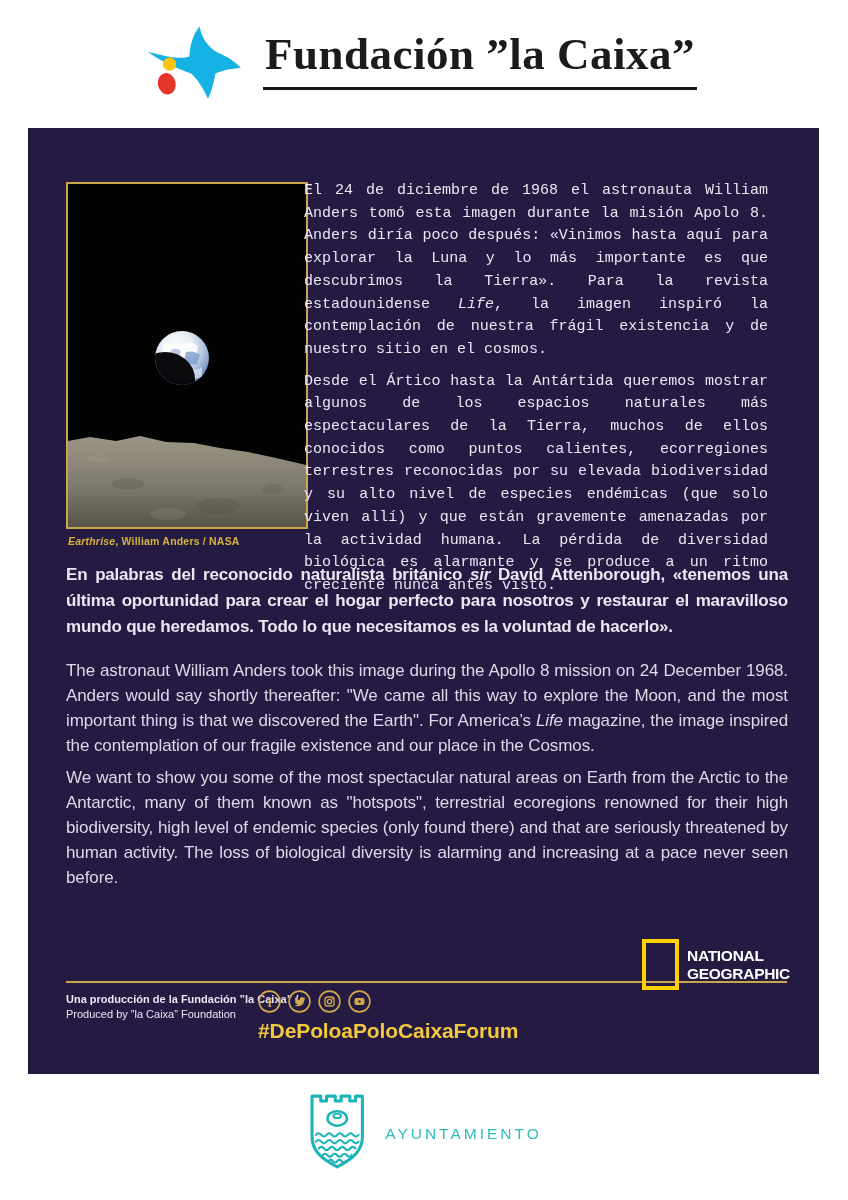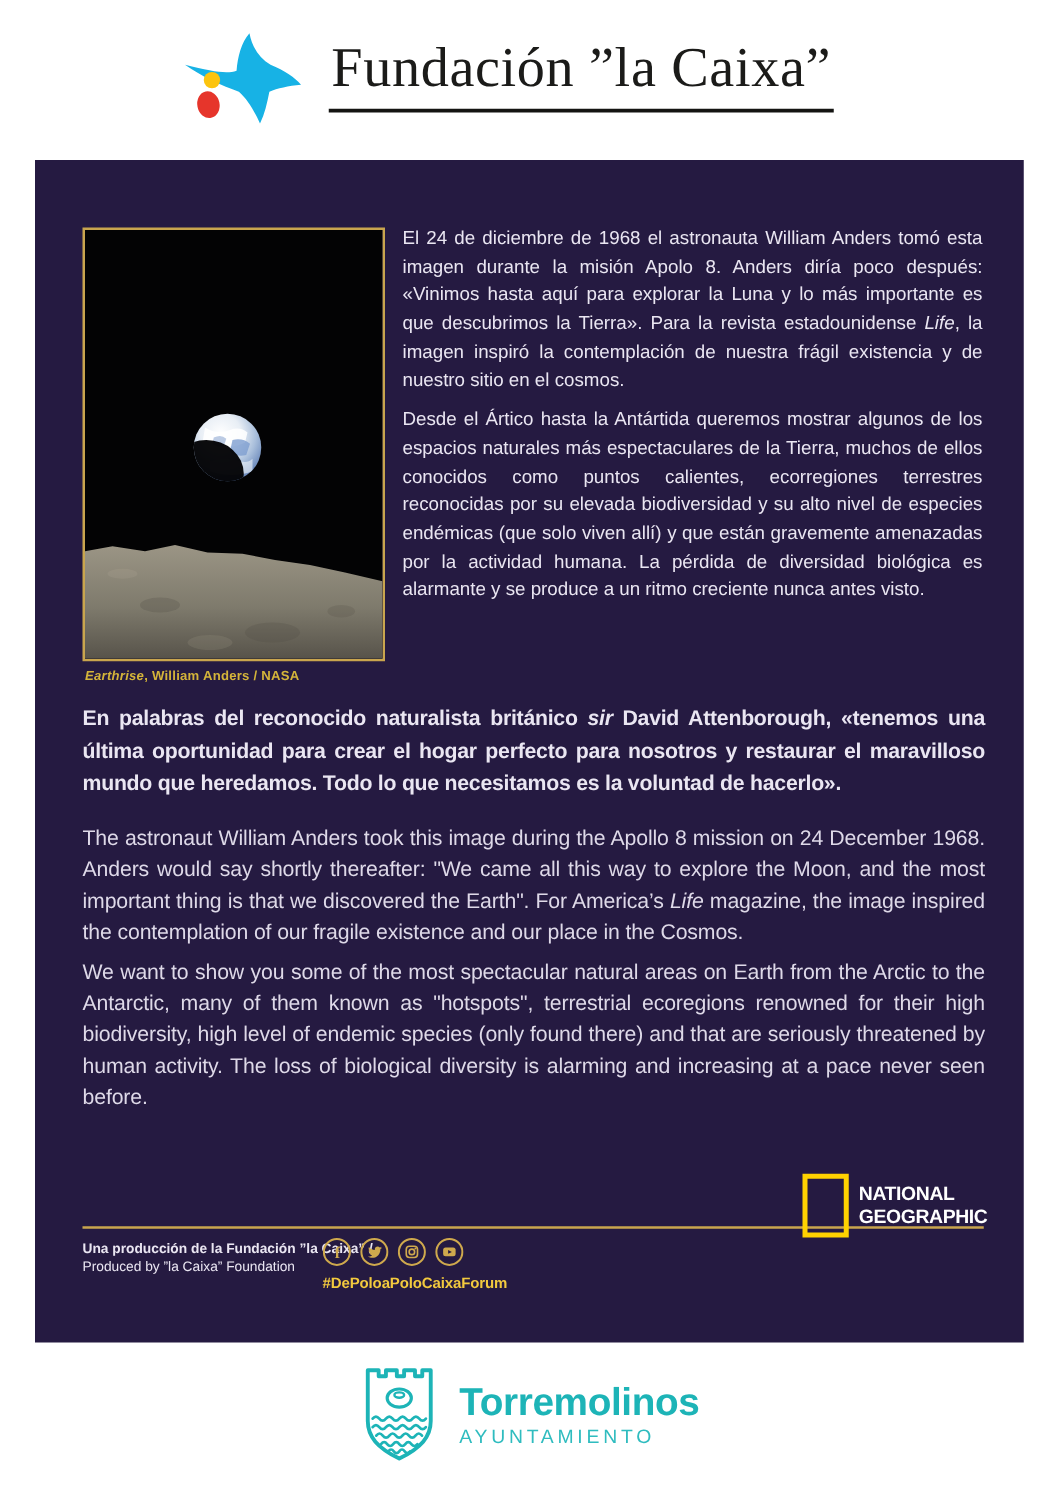--- a/index.html
+++ b/index.html
@@ -1,51 +1,51 @@
 <!DOCTYPE html>
 <html><head>
 <meta charset="utf-8">
 <style>
   html,body{margin:0;padding:0;background:#ffffff;}
   .page{position:relative;width:848px;height:1200px;background:#ffffff;overflow:hidden;
         font-family:"Liberation Sans",sans-serif;}
 
   
-  .header{position:absolute;left:0;top:0;width:848px;height:128px;background:#ffffff;}
+  .header{position:absolute;left:0;top:0;width:848px;height:128px;background:#ffffff;font-weight:bold;}
   .star-logo{position:absolute;left:142px;top:20px;}
   .brand{position:absolute;left:263px;top:28px;display:inline-block;
          font-family:"Liberation Serif",serif;font-size:45px;line-height:52px;color:#1b1b19;
          letter-spacing:.5px;padding:0 2px 7px 2px;border-bottom:3px solid #141412;white-space:nowrap;}
 
   
   .panel{position:absolute;left:28px;top:128px;width:791px;height:946px;background:#251a41;}
 
   .figure{position:absolute;left:38px;top:54px;width:238px;height:343px;border:2px solid #c9a54e;}
   .figure svg{display:block;}
   .caption{position:absolute;left:40px;top:407px;font-size:10.5px;font-weight:bold;
            color:#d4b43a;letter-spacing:.2px;text-align:right;}
 
-  .es-col{position:absolute;left:294px;top:52px;width:464px;color:#eae6f2;
-          font-family:Liberation Sans, sans-serif;font-size:15px;line-height:22.7px;text-align:justify;}
+  .es-col{position:absolute;left:276px;top:52px;width:464px;color:#eae6f2;
+          font-family:Liberation Mono, monospace;font-size:15px;line-height:22.7px;text-align:justify;}
   .es-col p{margin:0 0 9px 0;}
   .es-wide{position:absolute;left:38px;top:434px;width:722px;color:#eae6f2;
            font-weight:bold;font-size:17px;line-height:26px;text-align:justify;letter-spacing:-0.2px;}
   .en-col{position:absolute;left:38px;top:530px;width:722px;color:#ded9e8;
           font-size:17px;line-height:25px;text-align:justify;letter-spacing:-0.1px;}
   .en-col p{margin:0 0 7px 0;}
   i{font-style:italic;}
 
   
   .f-line{position:absolute;left:38px;top:853px;width:721px;height:2px;background:#c9a54e;}
   .f-prod{position:absolute;left:38px;top:864px;color:#eae6f2;font-size:11px;line-height:14.5px;}
   .f-prod .b{font-weight:bold;}
   .f-web{position:absolute;left:38px;top:945px;color:#ffffff;font-weight:bold;font-size:17px;letter-spacing:.3px;}
   .f-social{position:absolute;left:230px;top:862px;display:flex;gap:7px;}
   .f-social svg{display:block;cursor:pointer;}
-  .f-hash{position:absolute;left:230px;top:891px;color:#f2c93e;font-weight:bold;font-size:12px;letter-spacing:-0.1px;}
+  .f-hash{position:absolute;left:230px;top:891px;color:#f2c93e;font-weight:bold;font-size:21px;letter-spacing:-0.1px;}
   .f-ng{position:absolute;right:29px;top:811px;display:flex;align-items:center;gap:8px;}
   .ng-frame{width:29px;height:43px;border:4px solid #ffd200;}
   .ng-text{color:#ffffff;font-weight:bold;font-size:15.5px;line-height:18px;letter-spacing:-0.3px;}
 
   
   .torre{position:absolute;left:50%;top:1090px;transform:translateX(-50%);
          display:flex;align-items:center;gap:17px;}
   .t-name{color:#1db4b7;font-weight:bold;font-size:31px;line-height:33px;letter-spacing:-0.3px;}
   .t-sub{color:#2fbcbf;font-size:15.5px;letter-spacing:3px;margin-top:3px;}
 </style>
@@ -162,18 +162,17 @@
       <path d="M6,48 V6 H15 V11 H21 V6 H30 V11 H36 V6 H45 V11 H51 V6 H58 V48 C58,61 50,70 32,79 C14,70 6,61 6,48 Z" fill="none" stroke="#1db4b7" stroke-width="3.2" stroke-linejoin="round"></path>
       <ellipse cx="32" cy="29" rx="10" ry="7.5" fill="none" stroke="#1db4b7" stroke-width="2.6"></ellipse>
       <ellipse cx="32" cy="26.5" rx="4" ry="2.2" fill="none" stroke="#1db4b7" stroke-width="2"></ellipse>
       <path d="M10,46 q2.75,-3.4 5.5,0 t5.5,0 t5.5,0 t5.5,0 t5.5,0 t5.5,0 t5.5,0 t5.5,0" fill="none" stroke="#1db4b7" stroke-width="2.2" stroke-linecap="round"></path>
       <path d="M10,53 q2.75,-3.4 5.5,0 t5.5,0 t5.5,0 t5.5,0 t5.5,0 t5.5,0 t5.5,0 t5.5,0" fill="none" stroke="#1db4b7" stroke-width="2.2" stroke-linecap="round"></path>
       <path d="M13,60 q2.7,-3.4 5.4,0 t5.4,0 t5.4,0 t5.4,0 t5.4,0 t5.4,0 t5.4,0" fill="none" stroke="#1db4b7" stroke-width="2.2" stroke-linecap="round"></path>
       <path d="M17,67 q2.5,-3.2 5,0 t5,0 t5,0 t5,0 t5,0 t5,0" fill="none" stroke="#1db4b7" stroke-width="2.2" stroke-linecap="round"></path>
       <path d="M23,73 q2.25,-3 4.5,0 t4.5,0 t4.5,0 t4.5,0" fill="none" stroke="#1db4b7" stroke-width="2.2" stroke-linecap="round"></path>
     </svg>
     <div>
-      <div class="t-name">Torremolinos</div>
       <div class="t-sub">AYUNTAMIENTO</div>
     </div>
   </div>
 
 </div>
 
 </body></html>

